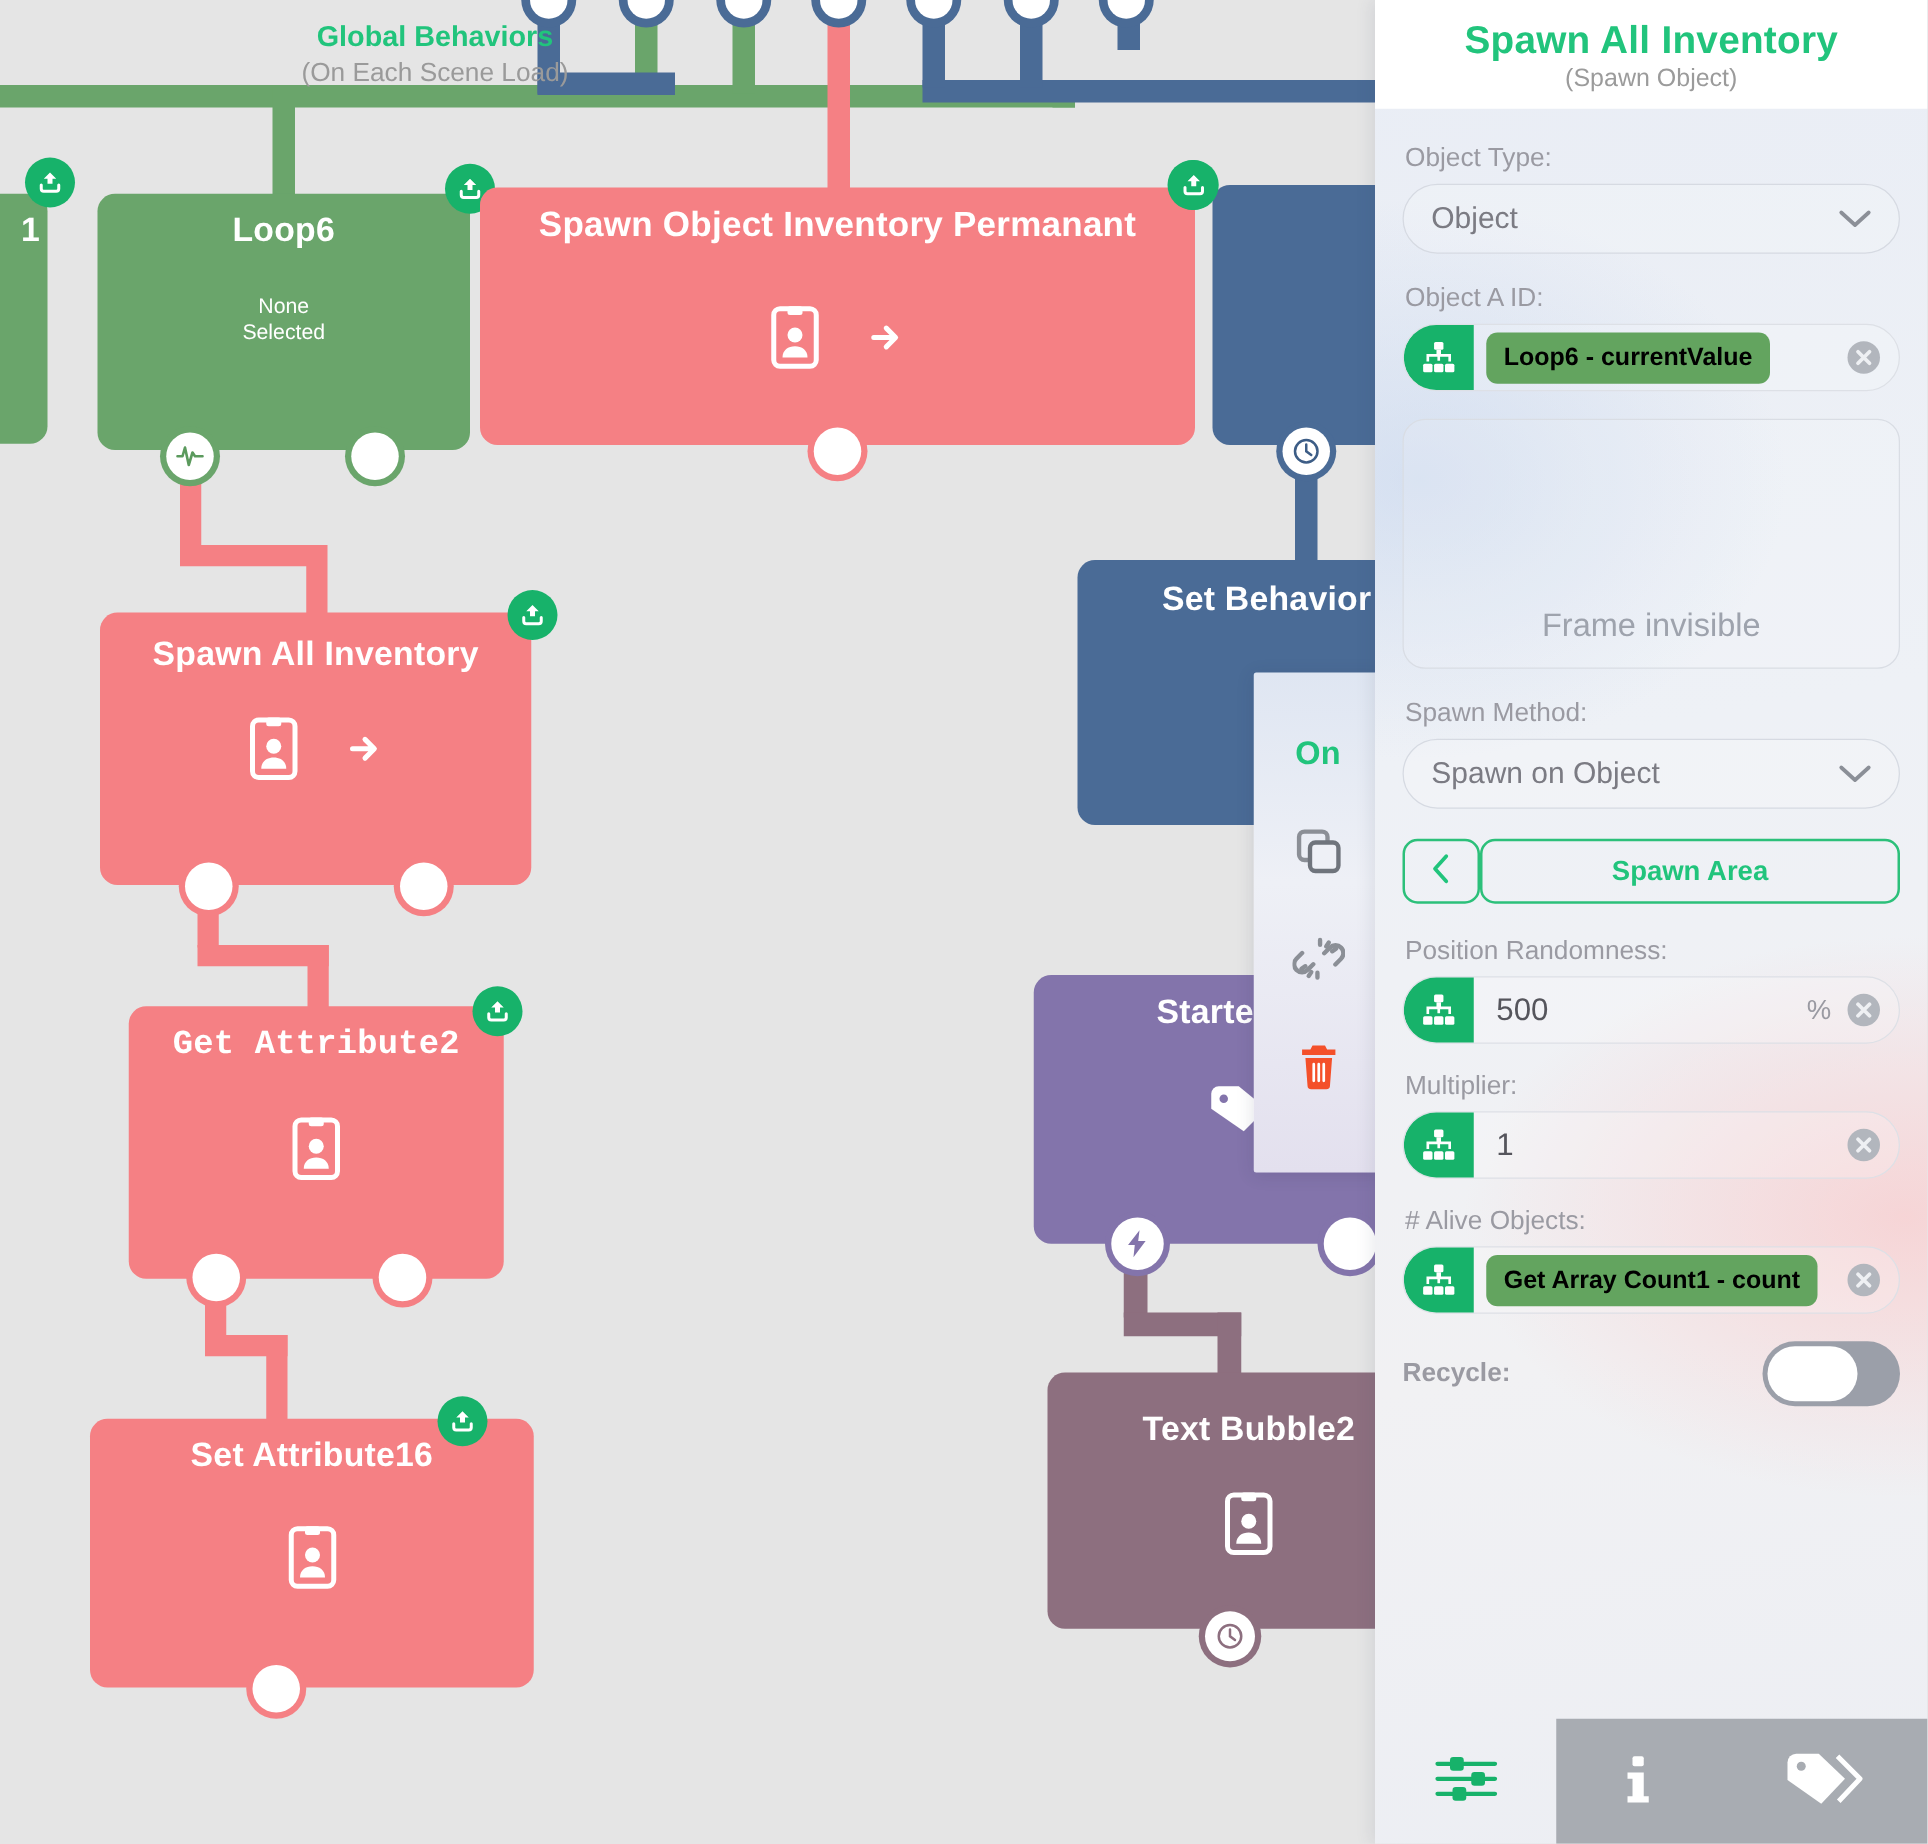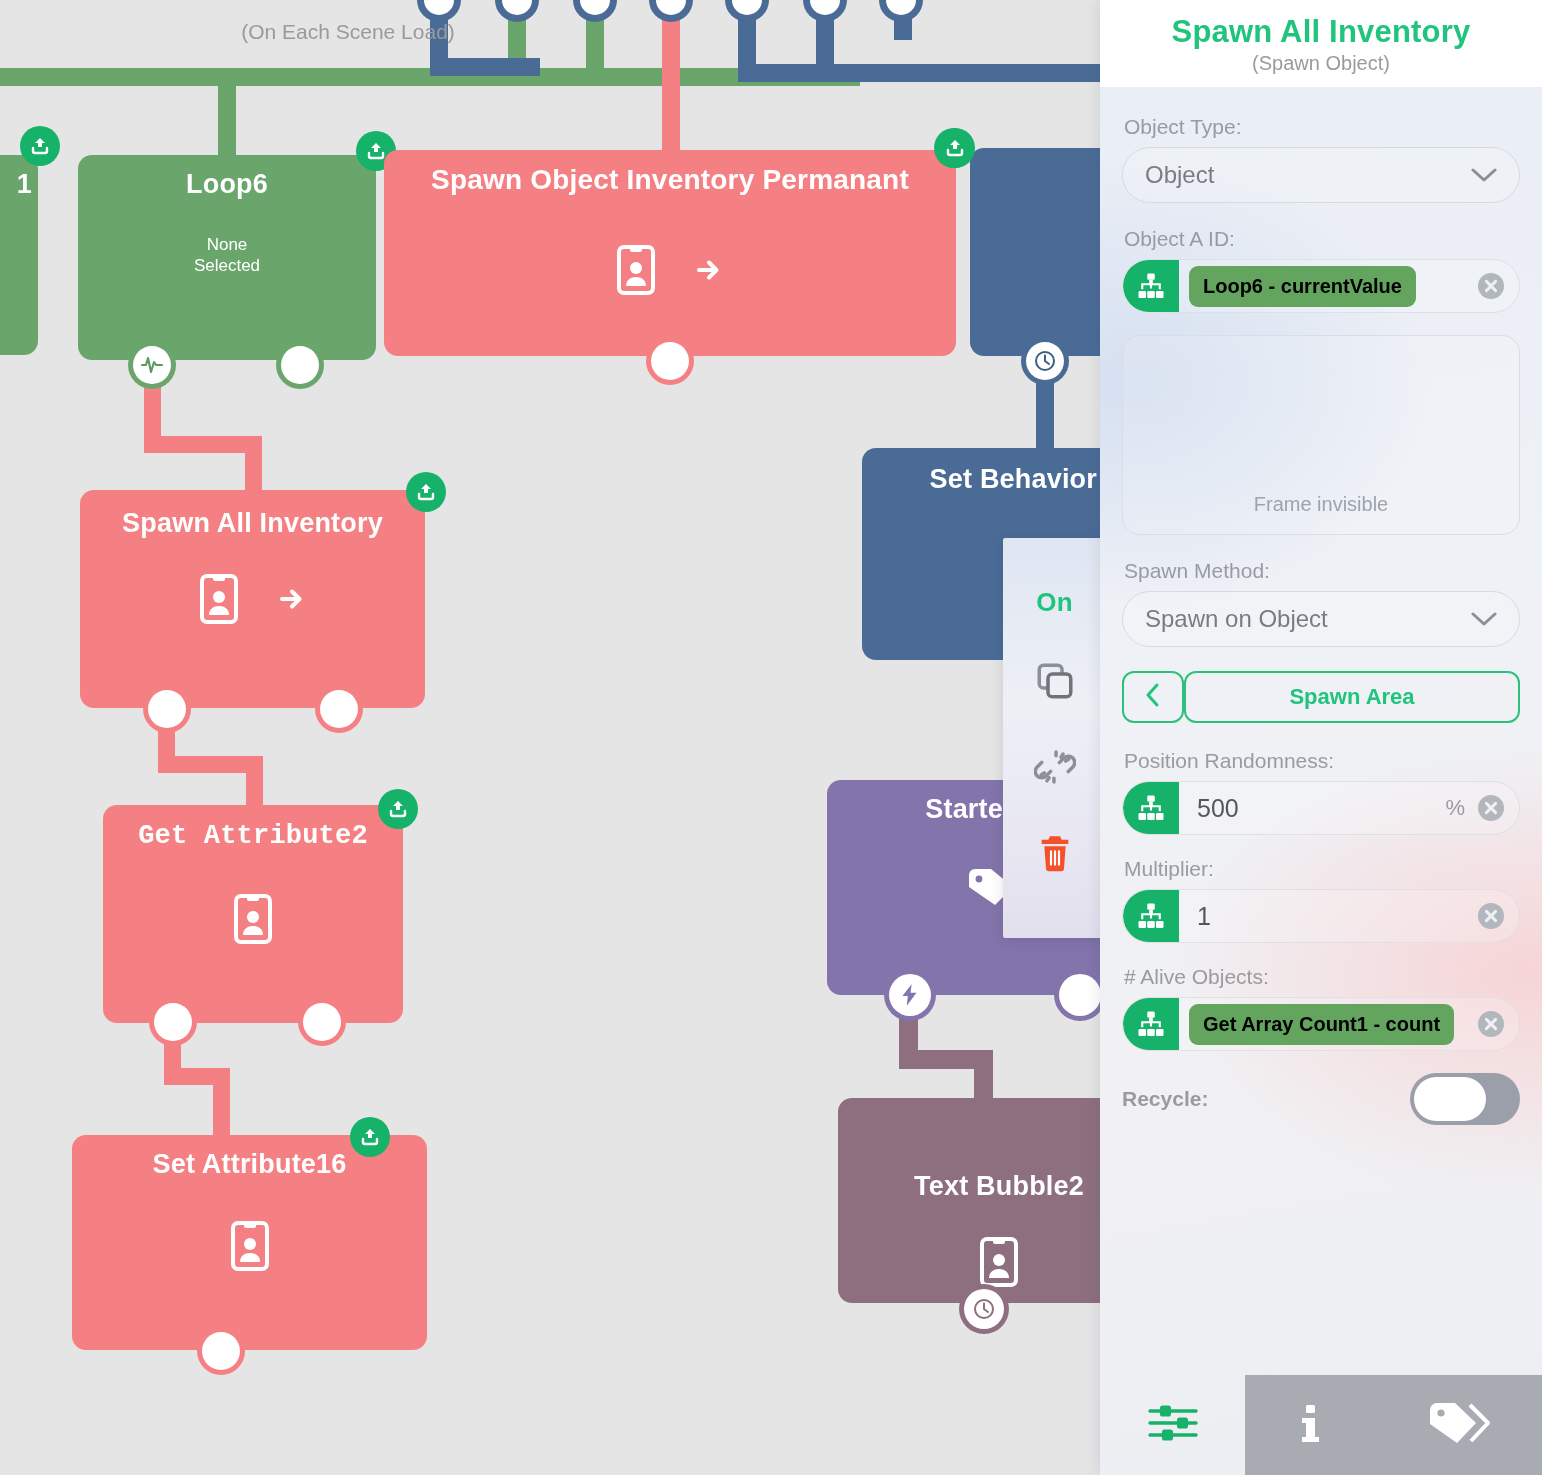--- a/index.html
+++ b/index.html
@@ -125,21 +125,21 @@
   }
   .select .sel-val { font-size: 24px; color: #7b7b83; flex: 1 1 auto; }
   .chev { width: 26px; height: 16px; flex: 0 0 auto; }
 
   .frame-box {
     height: 200px; border: 1px solid #d9dde4; border-radius: 18px;
     background: rgba(255,255,255,.13);
     display: flex; align-items: flex-end; justify-content: center;
     padding-bottom: 18px; margin-bottom: 24px;
   }
-  .frame-box .fb-text { font-size: 20px; color: #9ea3ad; }
+  .frame-box .fb-text { font-size: 26px; color: #9ea3ad; }
 
   .btnrow { display: flex; margin-bottom: 26px; }
   .btn-back {
     width: 62px; height: 52px; border: 2px solid #2cc07a; border-radius: 12px;
     display: flex; align-items: center; justify-content: center;
     background: transparent;
   }
   .btn-wide {
     flex: 1 1 auto; height: 52px; border: 2px solid #2cc07a; border-radius: 12px;
     display: flex; align-items: center; justify-content: center;
@@ -231,20 +231,21 @@
     <div class="wire" style="left:164px;top:1068px;width:66px;height:17px;background:#f58084;"></div>
     <div class="wire" style="left:213px;top:1068px;width:17px;height:78px;background:#f58084;"></div>
 
     <div class="wire" style="left:1036px;top:362px;width:18px;height:120px;background:#4a6b96;"></div>
 
     <div class="wire" style="left:899px;top:996px;width:19px;height:58px;background:#8d6f7f;"></div>
     <div class="wire" style="left:899px;top:1050px;width:94px;height:19px;background:#8d6f7f;"></div>
     <div class="wire" style="left:974px;top:1050px;width:19px;height:64px;background:#8d6f7f;"></div>
 
     <div class="group-label" style="left:168px;top:16px;width:360px;">
+      <div class="gl-title">Global Behaviors</div>
       <div class="gl-sub">(On Each Scene Load)</div>
     </div>
 
     <div class="port ring" style="left:417px;top:-22px;background:#4a6b96;">
       <div style="width:30px;height:30px;border-radius:50%;background:#fff;"></div>
     </div>
     <div class="port ring" style="left:495px;top:-22px;background:#4a6b96;">
       <div style="width:30px;height:30px;border-radius:50%;background:#fff;"></div>
     </div>
     <div class="port ring" style="left:573px;top:-22px;background:#4a6b96;">
@@ -445,21 +446,21 @@
         <svg viewBox="0 0 24 24" width="26" height="26">
             <path d="M13.5 2L5 13h5l-1 9 9-12h-5.5z" fill="#8374ab"></path>
           </svg>
       </div>
     </div>
     <div class="port ring" style="left:1054px;top:969px;background:#8374ab;width:52px;height:52px;">
       <div style="width:42px;height:42px;border-radius:50%;background:#fff;"></div>
     </div>
 
     <div class="node" style="left:838px;top:1098px;width:322px;height:205px;background:#8d6f7f;">
-      <div class="node-title" style="padding-top:30px;margin-top:43px;">Text Bubble2</div>
+      <div class="node-title" style="padding-top:30px;">Text Bubble2</div>
       <div class="node-icons" style="margin-top:34px;">
         <span>
           <svg class="idcard" viewBox="0 0 40 52" fill="none">
             <rect x="3" y="3" width="34" height="46" rx="5" stroke="#fff" stroke-width="4"></rect>
             <rect x="14" y="1" width="12" height="7" rx="2" fill="#fff"></rect>
             <circle cx="20" cy="24" r="6" fill="#fff"></circle>
             <path d="M10 42c0-6 4.6-9 10-9s10 3 10 9z" fill="#fff"></path>
           </svg>
         </span>
       </div>

